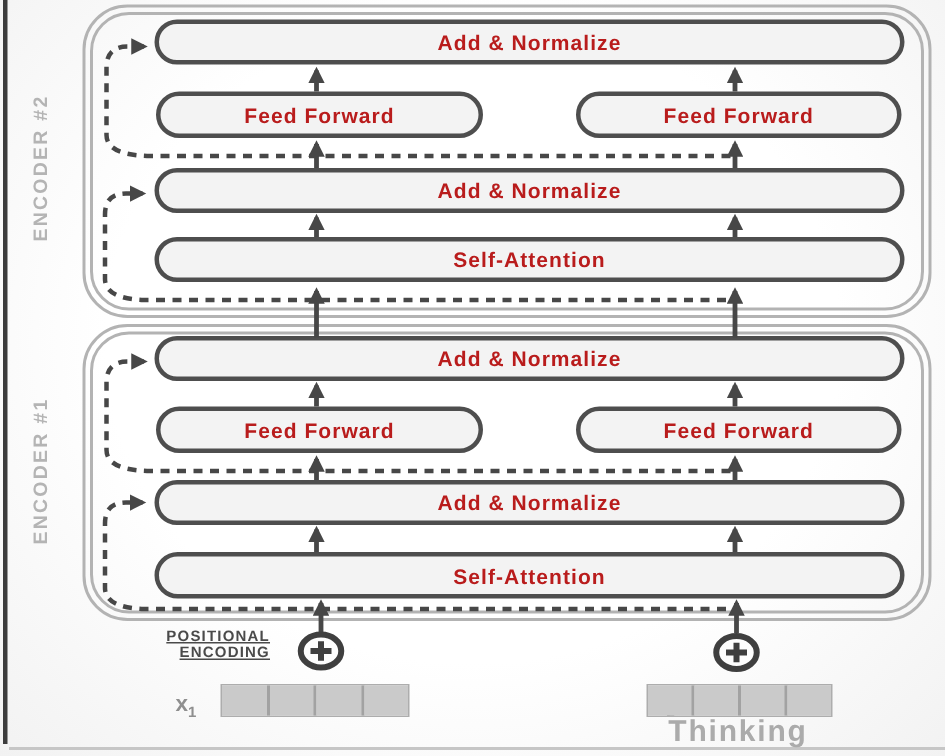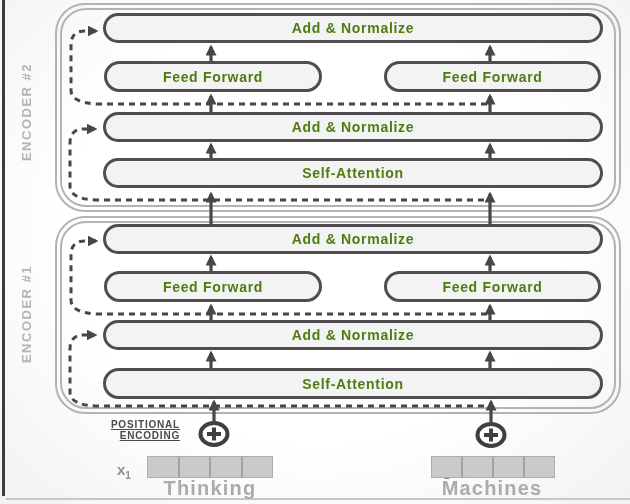--- a/index.html
+++ b/index.html
@@ -32,21 +32,21 @@
   }
   #encoder2-label{top:104px;}
   #encoder1-label{top:306px;}
 
   .pill{
     position:absolute;box-sizing:border-box;
     background:var(--pill-fill,#f3f3f3);
     border:3px solid var(--pill-border,#4e4e4e);
     border-radius:999px;
     display:flex;align-items:center;justify-content:center;
-    color:#4d7c0f;font-size:14px;font-weight:700;letter-spacing:0.7px;
+    color:#b91c1c;font-size:14px;font-weight:700;letter-spacing:0.7px;
   }
 
   svg.overlay{position:absolute;left:0;top:0;pointer-events:none;}
 
   .pos-enc-label{
     position:absolute;left:75px;top:419px;width:105px;
     text-align:right;color:#4a4a4a;font-size:10px;font-weight:700;
     letter-spacing:0.8px;line-height:11px;text-decoration:underline;
   }
   .token-label{
@@ -155,24 +155,23 @@
     <div>ENCODING</div>
   </div>
 
   <div class="token-label" id="token-label-1"><span>x</span><sub>1</sub></div>
   <div class="embedding" id="embedding-1">
       <div class="cell"></div>
       <div class="cell"></div>
       <div class="cell"></div>
       <div class="cell"></div>
     </div>
-  <div class="input-word" id="input-word-1">Thinking</div>
 
   <div class="token-label" id="token-label-2"><span>x</span><sub>2</sub></div>
   <div class="embedding" id="embedding-2">
       <div class="cell"></div>
       <div class="cell"></div>
       <div class="cell"></div>
       <div class="cell"></div>
     </div>
-  <div class="input-word" id="input-word-2">Machines</div>
+  <div class="input-word" id="input-word-2">Thinking</div>
 
 </div>
 
 </body></html>

